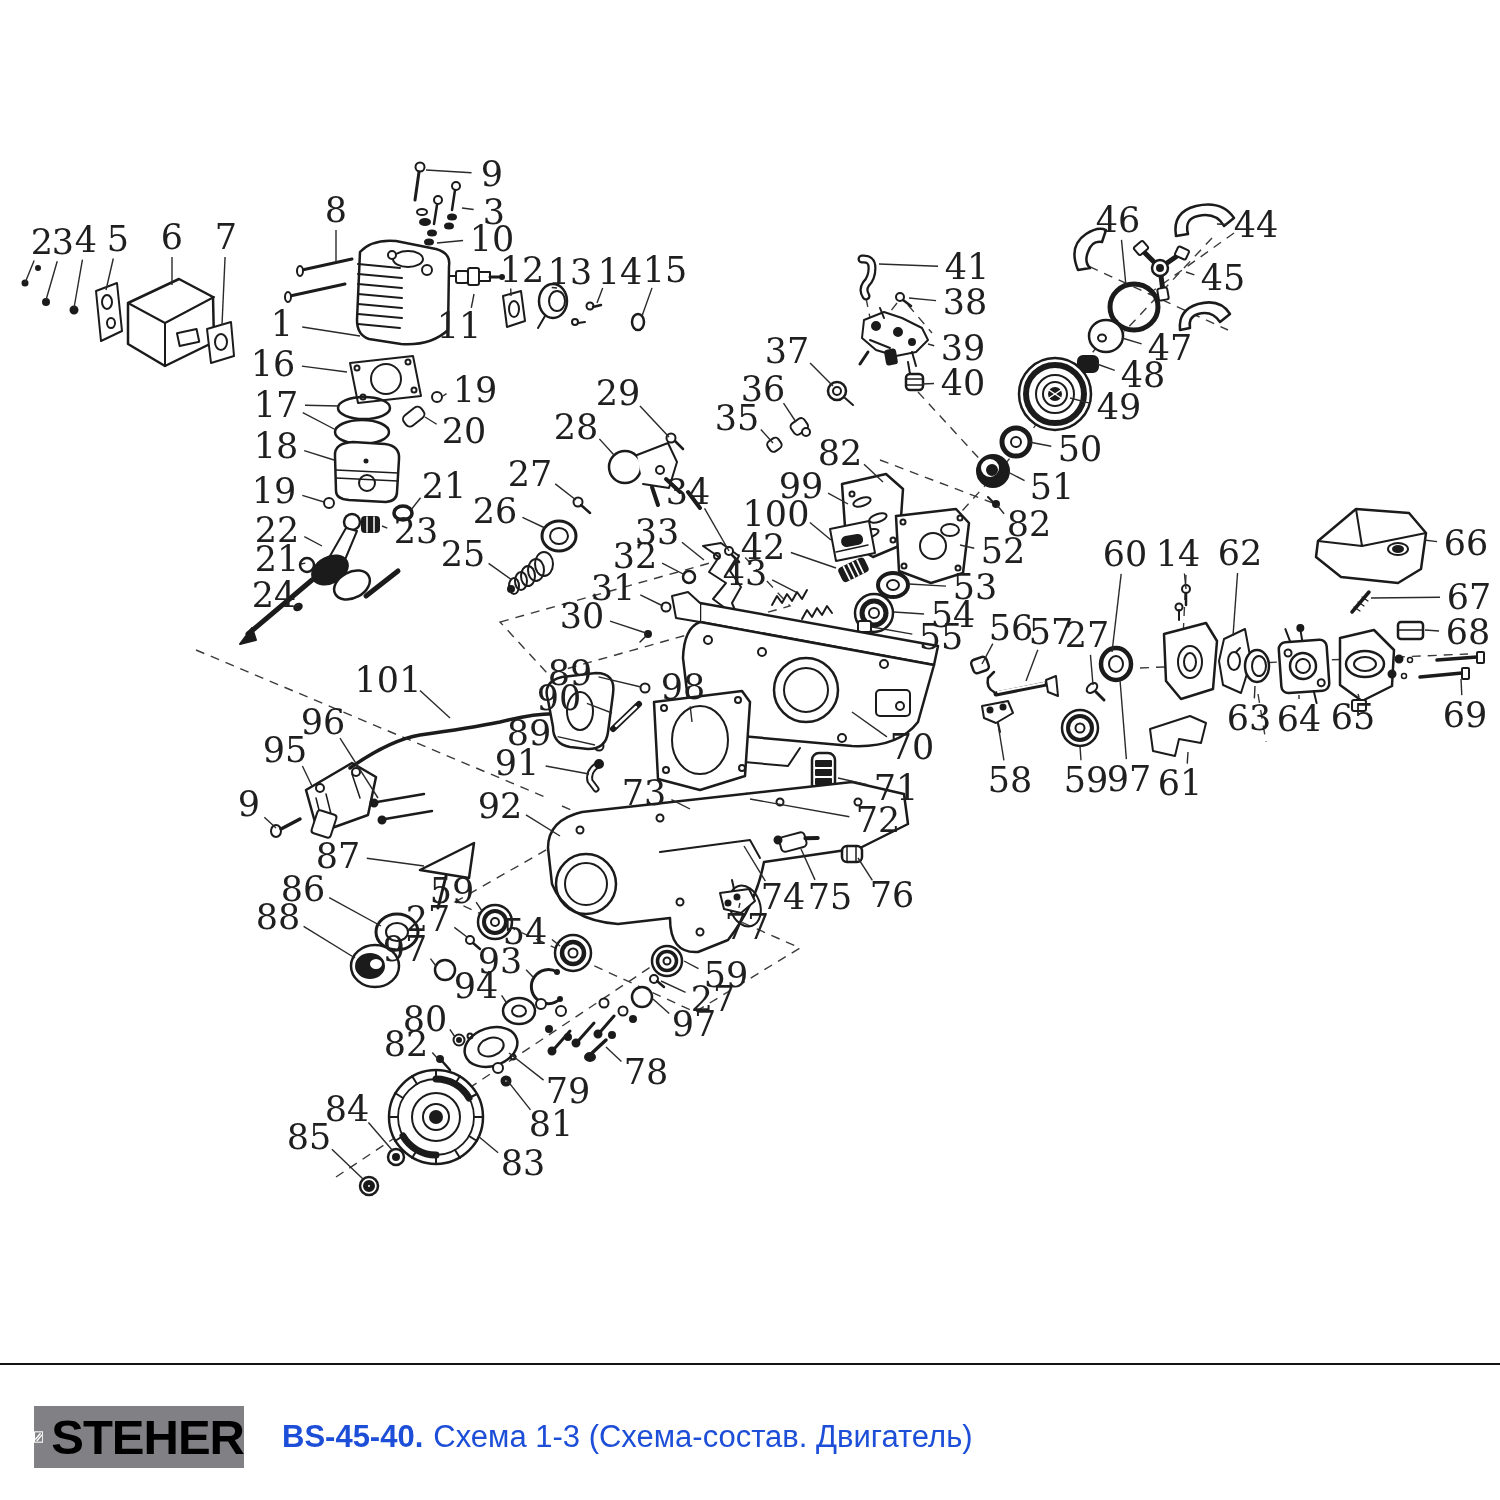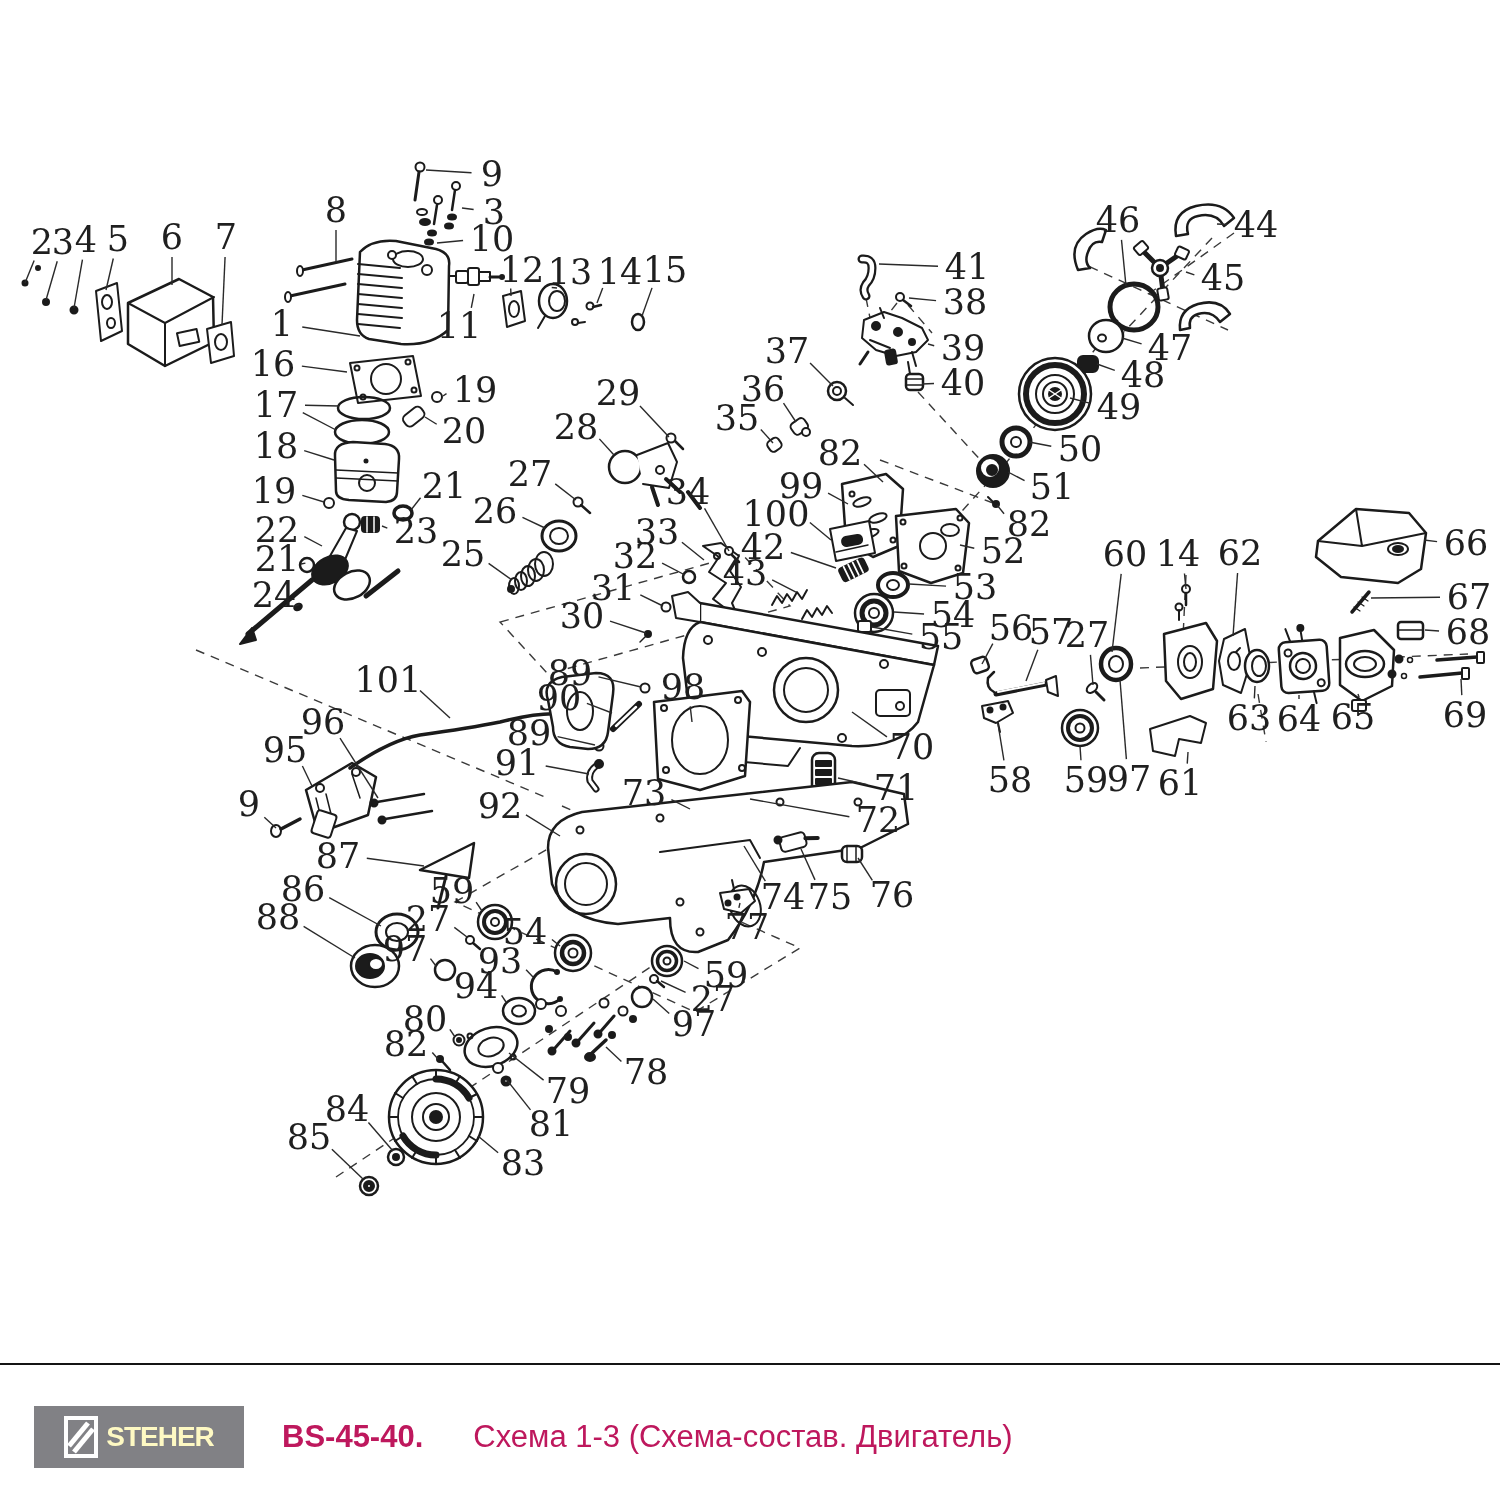--- a/index.html
+++ b/index.html
@@ -2,24 +2,24 @@
 <html><head>
 <meta charset="utf-8">
 <style>
   html,body{margin:0;padding:0;background:#fff;}
   #stage{position:relative;width:1500px;height:1500px;background:#fff;overflow:hidden;
          font-family:"Liberation Sans",sans-serif;}
   #diagram{position:absolute;left:0;top:0;}
   .rule{position:absolute;left:0;top:1363px;width:1500px;height:2px;background:#141414;}
   .badge{position:absolute;left:34px;top:1406px;width:210px;height:62px;display:flex;
          align-items:center;justify-content:center;gap:8px;}
-  .badge .brand{color:#fef9c3;font-weight:bold;font-size:28px;letter-spacing:-1px;
+  .badge .brand{color:#000000;font-weight:bold;font-size:49px;letter-spacing:-1px;
          font-family:"Liberation Sans",sans-serif;}
   .caption{position:absolute;left:282px;top:1406px;height:62px;display:flex;align-items:center;
-         font-size:31px;color:#be185d;white-space:nowrap;gap:40px;}
+         font-size:31px;color:#1d4ed8;white-space:nowrap;}
   .caption .model{font-weight:bold;margin-right:10px;}
   svg text.callout{font-family:"DejaVu Serif","Liberation Serif",serif;font-size:35px;fill:#1f1f1f;}
 </style>
 </head>
 <body>
 
 <div id="stage">
   <svg id="diagram" width="1500" height="1500" viewBox="0 0 1500 1500">
 
     <g stroke="#3a3a3a" stroke-width="1.4" fill="none" stroke-dasharray="9 7">

